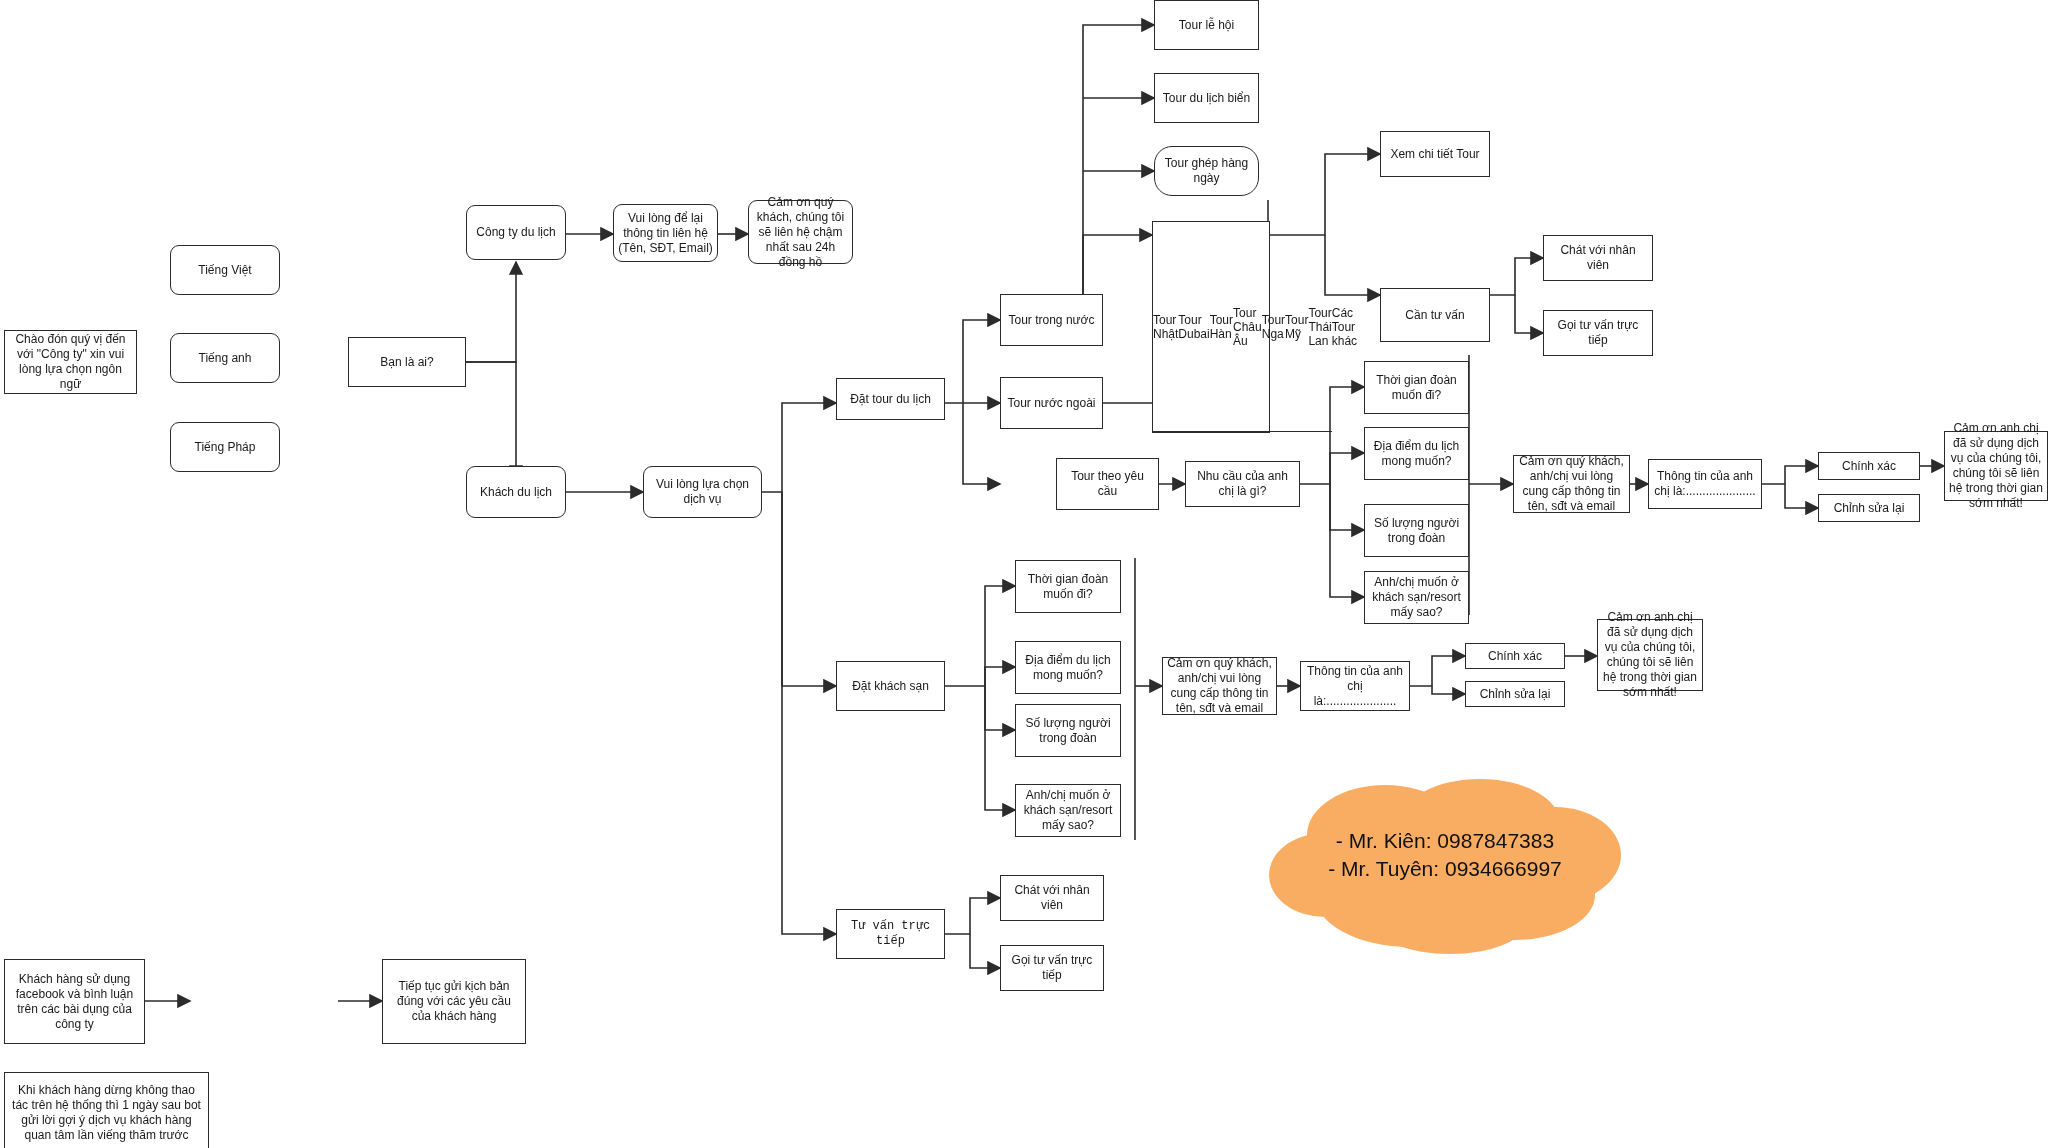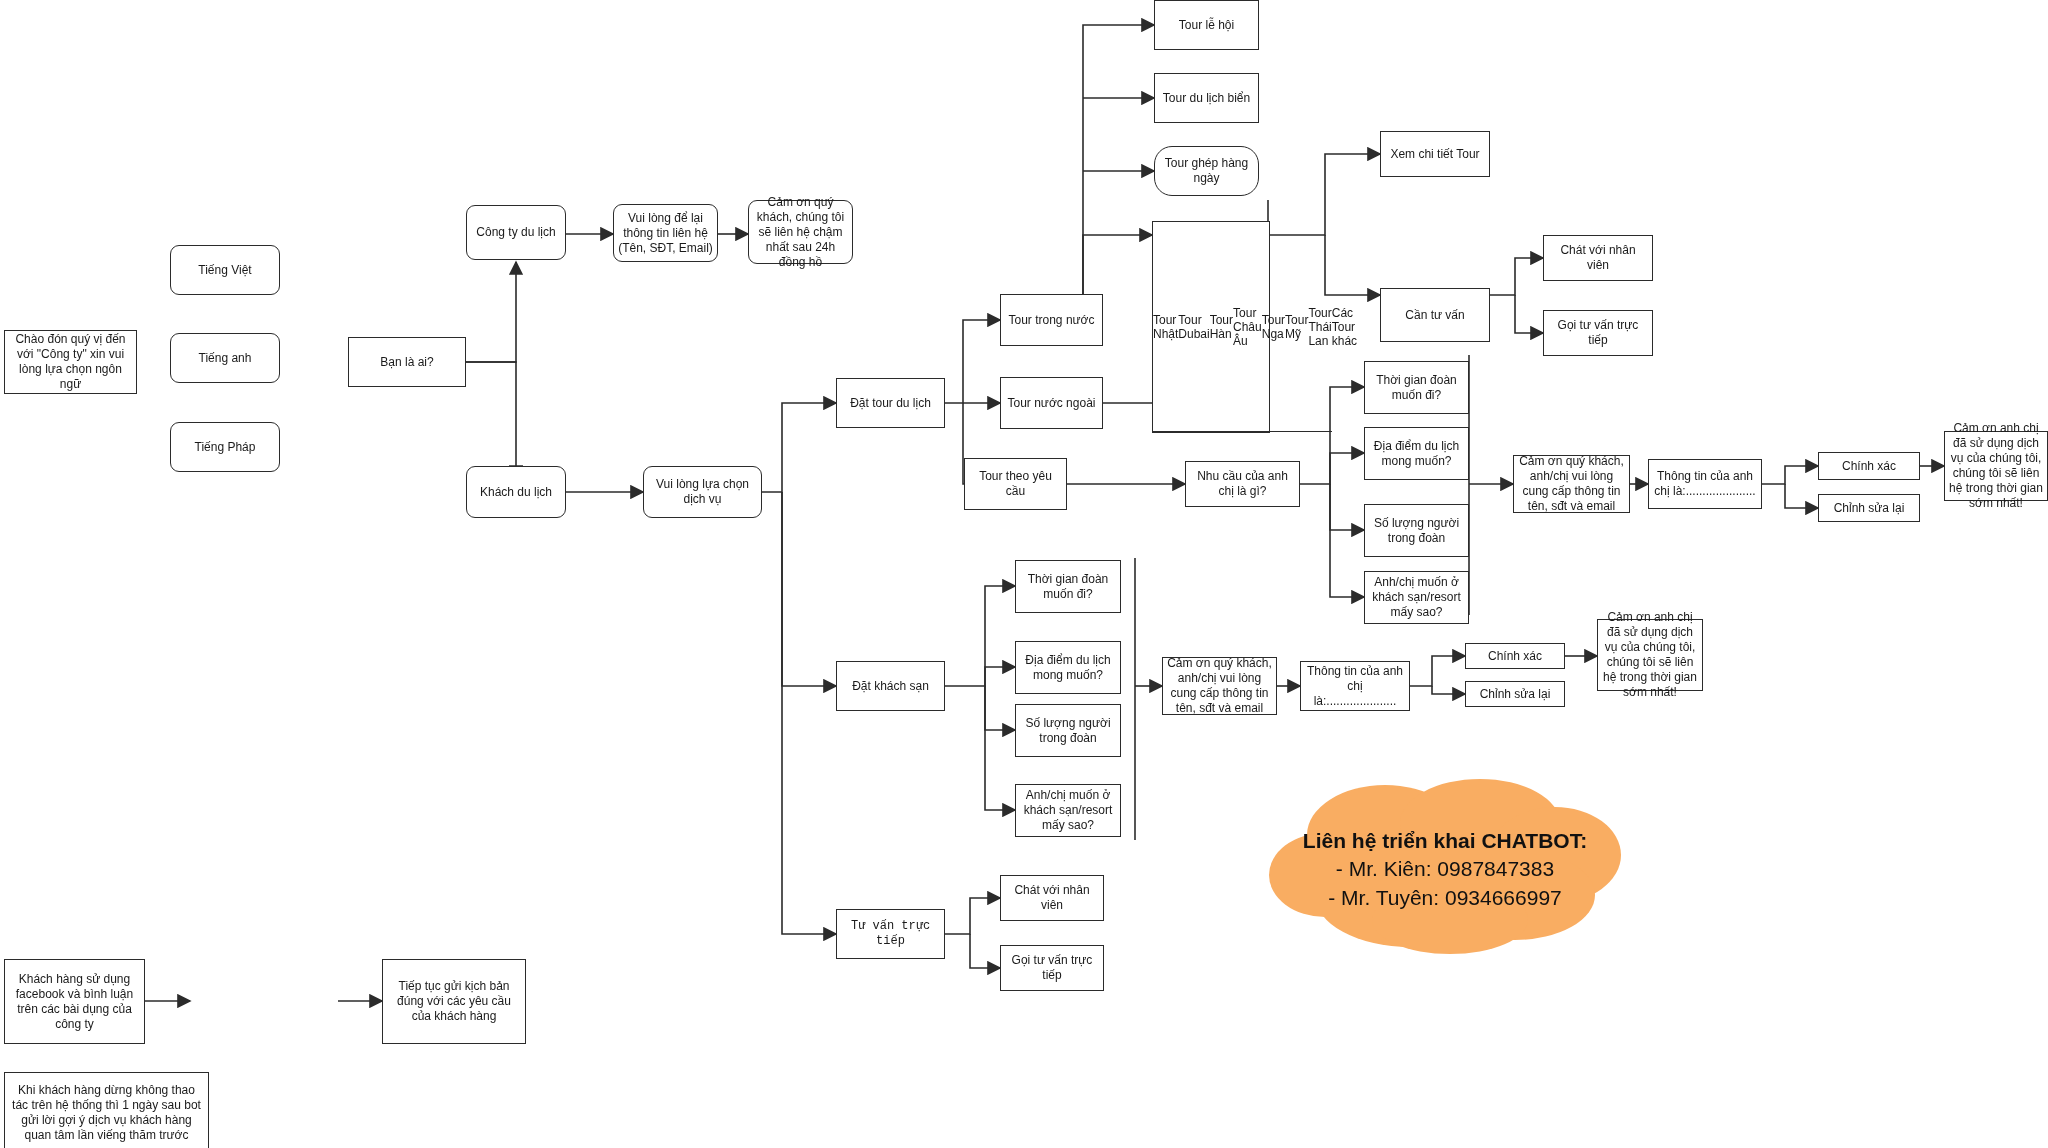--- a/index.html
+++ b/index.html
@@ -149,27 +149,27 @@
   <div class="node" style="left:348px;top:337px;width:118px;height:50px;">Bạn là ai?</div>
 
   <div class="node rounded" style="left:466px;top:205px;width:100px;height:55px;">Công ty du lịch</div>
   <div class="node rounded" style="left:613px;top:204px;width:105px;height:58px;">Vui lòng để lại thông tin liên hệ
 (Tên, SĐT, Email)</div>
   <div class="node rounded" style="left:748px;top:200px;width:105px;height:64px;">Cảm ơn quý khách, chúng tôi sẽ liên hệ chậm nhất sau 24h đồng hồ</div>
 
   <div class="node rounded" style="left:466px;top:466px;width:100px;height:52px;">Khách du lịch</div>
   <div class="node rounded" style="left:643px;top:466px;width:119px;height:52px;">Vui lòng lựa chọn dịch vụ</div>
 
-  <div class="node" style="left:836px;top:378px;width:109px;height:50px;">Đặt tour du lịch</div>
+  <div class="node" style="left:836px;top:378px;width:109px;height:42px;">Đặt tour du lịch</div>
   <div class="node" style="left:836px;top:661px;width:109px;height:50px;">Đặt khách sạn</div>
   <div class="node" style="left:836px;top:909px;width:109px;height:50px;font-family:Liberation Mono, monospace;">Tư vấn trực tiếp</div>
 
   <div class="node" style="left:1000px;top:294px;width:103px;height:52px;">Tour trong nước</div>
   <div class="node" style="left:1000px;top:377px;width:103px;height:52px;">Tour nước ngoài</div>
-  <div class="node" style="left:964px;top:458px;width:103px;height:52px;">Tour theo yêu cầu</div>
+  <div class="node" style="left:1056px;top:458px;width:103px;height:52px;">Tour theo yêu cầu</div>
 
   <div class="node" style="left:1154px;top:0px;width:105px;height:50px;">Tour lễ hội</div>
   <div class="node" style="left:1154px;top:73px;width:105px;height:50px;">Tour du lịch biển</div>
   <div class="node" style="left:1154px;top:146px;width:105px;height:50px;border-radius:18px;">Tour ghép hàng ngày</div>
 
   <div class="listbox" style="left:1152px;top:221px;width:118px;height:212px;">
     <div class="listrow">Tour Nhật</div>
     <div class="listrow">Tour Dubai</div>
     <div class="listrow">Tour Hàn</div>
     <div class="listrow">Tour Châu Âu</div>
@@ -222,19 +222,18 @@
         <ellipse cx="215" cy="48" rx="80" ry="44"></ellipse>
         <ellipse cx="290" cy="80" rx="66" ry="48"></ellipse>
         <ellipse cx="60" cy="100" rx="56" ry="42"></ellipse>
         <ellipse cx="145" cy="120" rx="95" ry="52"></ellipse>
         <ellipse cx="250" cy="120" rx="80" ry="45"></ellipse>
         <ellipse cx="185" cy="145" rx="78" ry="34"></ellipse>
         <rect x="45" y="60" width="260" height="75"></rect>
       </g>
     </svg>
     <div class="cloud-text" style="top:52px;left:0;">
-      <div class="cloud-title">Liên hệ triển khai CHATBOT:</div>
       <div>- Mr. Kiên: 0987847383</div>
       <div>- Mr. Tuyên: 0934666997</div>
     </div>
   </div>
 
 </div>
 
 </body></html>

